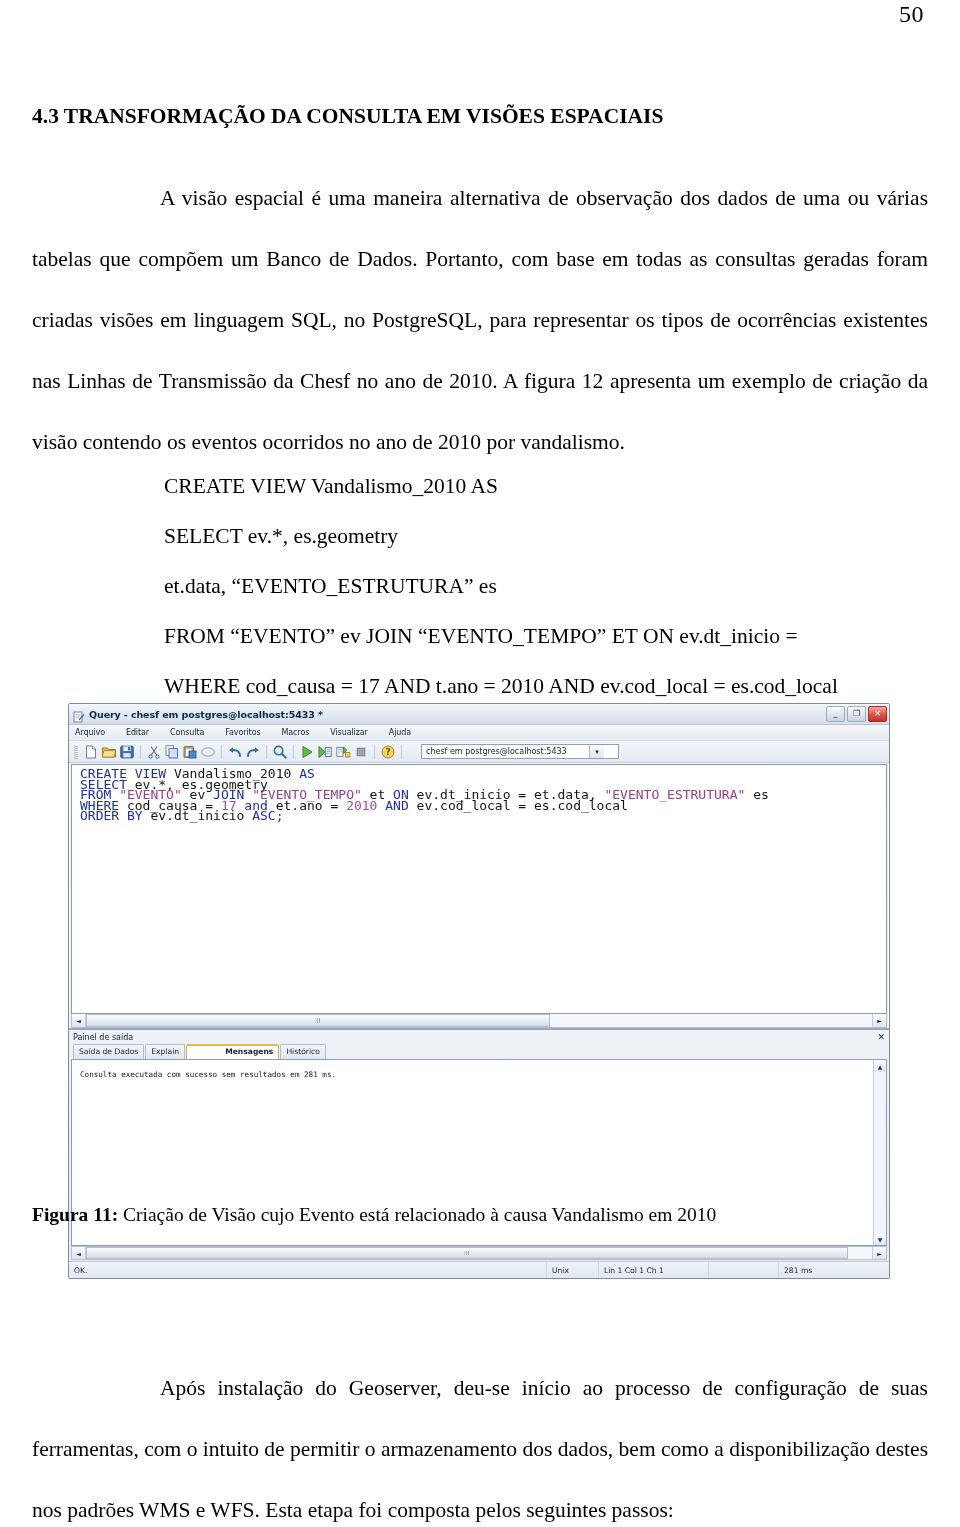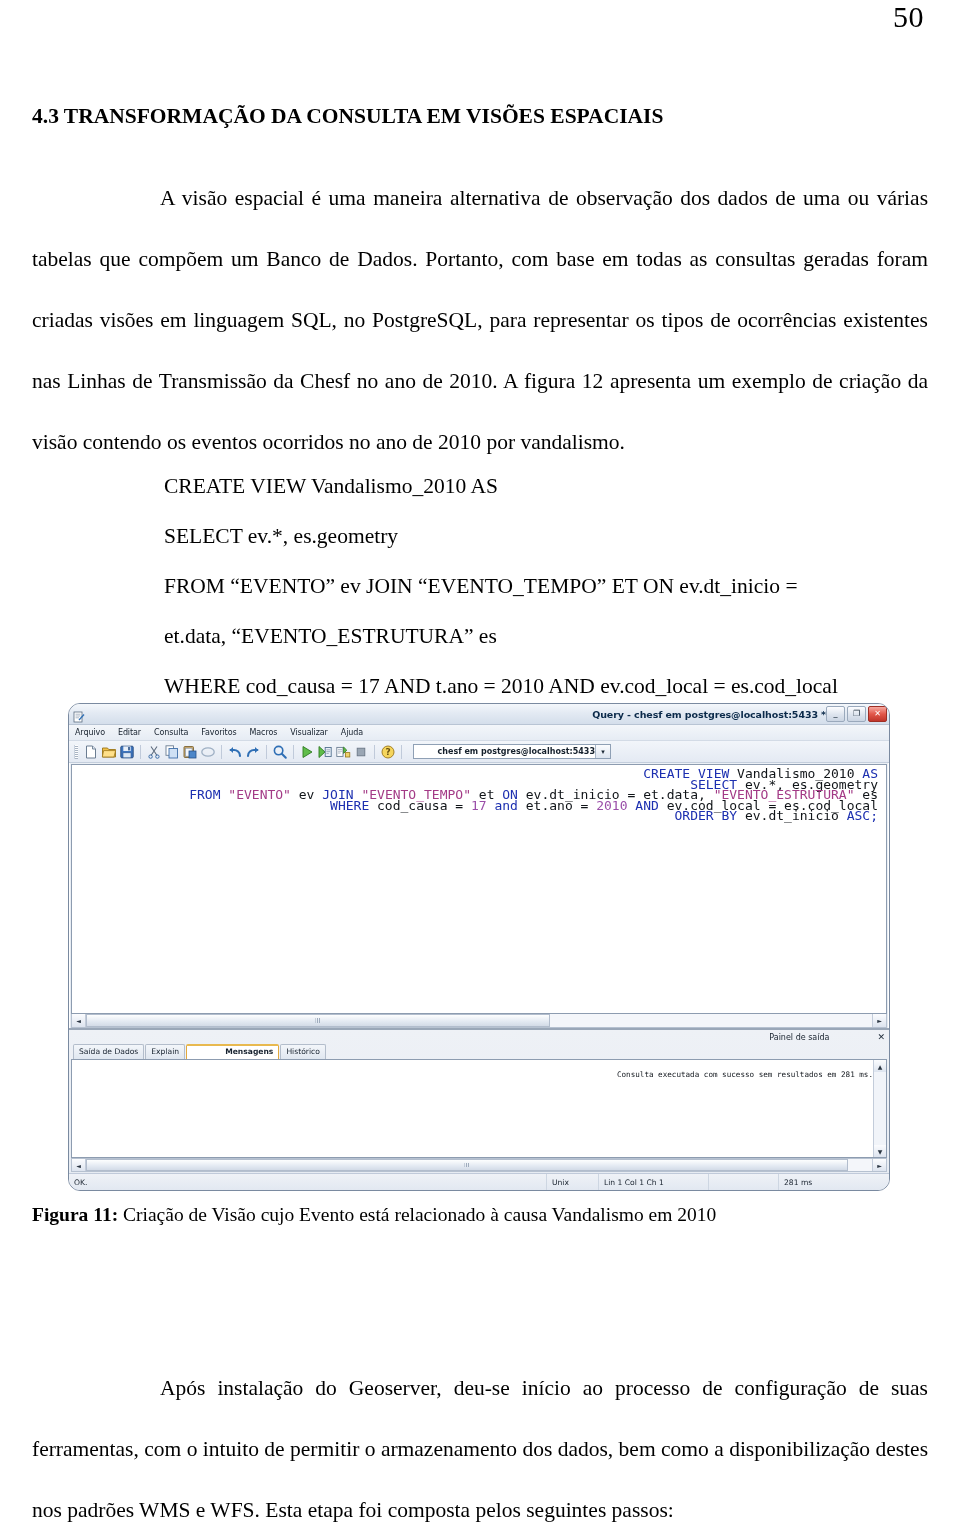--- a/index.html
+++ b/index.html
@@ -22,21 +22,21 @@
     height: 1527px;
     box-sizing: border-box;
     padding: 0 32px;
   }
 
   
   .page-number {
     position: absolute;
     top: 2px;
     right: 36px;
-    font-size: 30px;
+    font-size: 24px;
     line-height: 1;
     letter-spacing: .5px;
   }
 
   
   .section-heading {
     font-size: 21.5px;
     line-height: 1.25;
     margin: 0;
     padding: 0;
@@ -81,31 +81,30 @@
   .figure-wrap {
     position: absolute;
     left: 68px;
     top: 703px;
     width: 822px;
     height: 488px;
   }
 
   .win {
     width: 822px;
-    height: 488px;
+    height: 576px;
     box-sizing: border-box;
     border: 1px solid #7a8aa0;
     background: linear-gradient(180deg,#eef2f7 0%,#dfe6ef 100%);
-    border-radius: 12px;
+    border-radius: 2px;
     display: flex;
     flex-direction: column;
     font-family: "DejaVu Sans", "Liberation Sans", sans-serif;
     overflow: hidden;
     box-shadow: 0 0 0 1px #ffffff inset;
-    text-align: right;
   }
 
   
   .titlebar {
     height: 20px;
     flex: 0 0 20px;
     background: linear-gradient(180deg,#f4f7fb 0%,#e3eaf3 45%,#d4deeb 100%);
     display: flex;
     align-items: center;
     padding: 0 2px 0 4px;
@@ -146,21 +145,21 @@
   }
   .win-btn.close .glyph { color: #ffffff; font-weight: bold; }
 
   
   .menubar {
     height: 15px;
     flex: 0 0 15px;
     background: linear-gradient(180deg,#f3f6fa 0%,#e6ecf4 100%);
     display: flex;
     align-items: center;
-    gap: 13px;
+    gap: 21px;
     padding: 0 6px;
     border-bottom: 1px solid #d3dbe6;
   }
   .menubar .menu-item {
     font-size: 8px;
     color: #16212e;
     white-space: nowrap;
     letter-spacing: -.1px;
   }
 
@@ -176,33 +175,32 @@
     gap: 2px;
   }
   .grip { width: 3px; height: 14px; margin: 0 3px 0 1px;
           background: repeating-linear-gradient(180deg,#ffffff 0 1px,#a9b4c3 1px 2px);
           border-left: 1px solid #c9d2de; flex: 0 0 3px; }
   .tb-sep { width: 1px; height: 14px; background: #c0cada; margin: 0 3px; flex:0 0 1px; }
   .tb-btn { width: 16px; height: 16px; flex: 0 0 16px; position: relative; }
   .tb-btn svg { display: block; }
 
   .conn-combo {
-    margin-left: 6px;
+    margin-left: 14px;
     height: 15px;
     width: 198px;
     flex: 0 0 198px;
     background: #ffffff;
     border: 1px solid #8fa0b5;
     display: flex;
     align-items: center;
     font-size: 8px;
     color: #15202c;
-    padding: 0 0 0 4px;
+    padding: 0 14px 0 4px;
     box-sizing: border-box;
-    font-weight: bold;
   }
   .conn-combo .conn-text { flex: 1 1 auto; white-space: nowrap; overflow: hidden; }
   .conn-combo .conn-arrow {
     width: 14px; height: 13px; flex: 0 0 14px;
     background: linear-gradient(180deg,#fbfcfe 0%,#dde5f0 100%);
     border-left: 1px solid #a9b7c8;
     display: flex; align-items: center; justify-content: center;
     font-size: 7px; color: #1a2735;
   }
 
@@ -386,22 +384,22 @@
 
   <div class="page-number">50</div>
 
   <h2 class="section-heading" id="heading-43">4.3 TRANSFORMAÇÃO DA CONSULTA EM VISÕES ESPACIAIS</h2>
 
   <p class="body-par" id="par-1">A visão espacial é uma maneira alternativa de observação dos dados de uma ou várias tabelas que compõem um Banco de Dados. Portanto, com base em todas as consultas geradas foram criadas visões em linguagem SQL, no PostgreSQL, para representar os tipos de ocorrências existentes nas Linhas de Transmissão da Chesf no ano de 2010. A figura 12 apresenta um exemplo de criação da visão contendo os eventos ocorridos no ano de 2010 por vandalismo.</p>
 
   <div class="sql-block">
     <p class="sql-line">CREATE VIEW Vandalismo_2010 AS</p>
     <p class="sql-line">SELECT ev.*, es.geometry</p>
+    <p class="sql-line">et.data, “EVENTO_ESTRUTURA” es</p>
     <p class="sql-line justify">FROM “EVENTO” ev JOIN “EVENTO_TEMPO” ET ON ev.dt_inicio =</p>
-    <p class="sql-line">et.data, “EVENTO_ESTRUTURA” es</p>
     <p class="sql-line">WHERE cod_causa = 17 AND t.ano = 2010 AND ev.cod_local = es.cod_local</p>
     <p class="sql-line">ORDER BY ev.dt_inicio ASC;</p>
   </div>
 
   <div class="figure-wrap">
     <div class="win">
 
       <div class="titlebar">
         <span class="app-icon">
           <svg width="12" height="12" viewBox="0 0 12 12">

